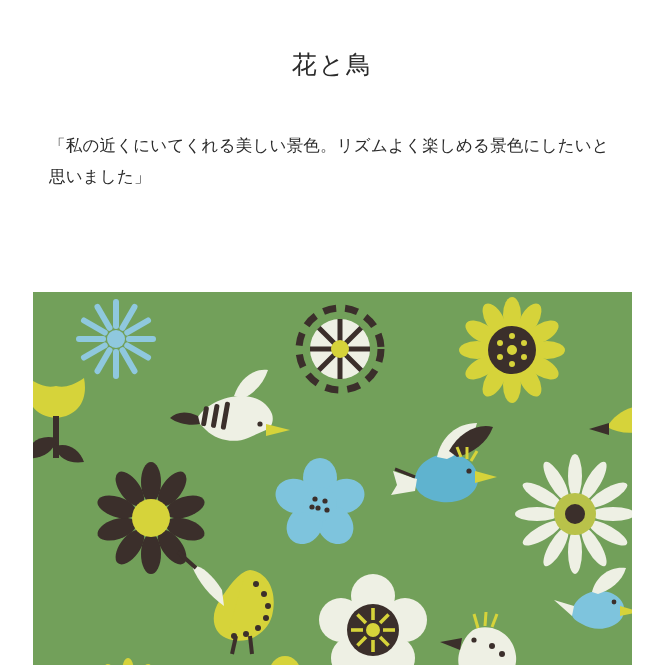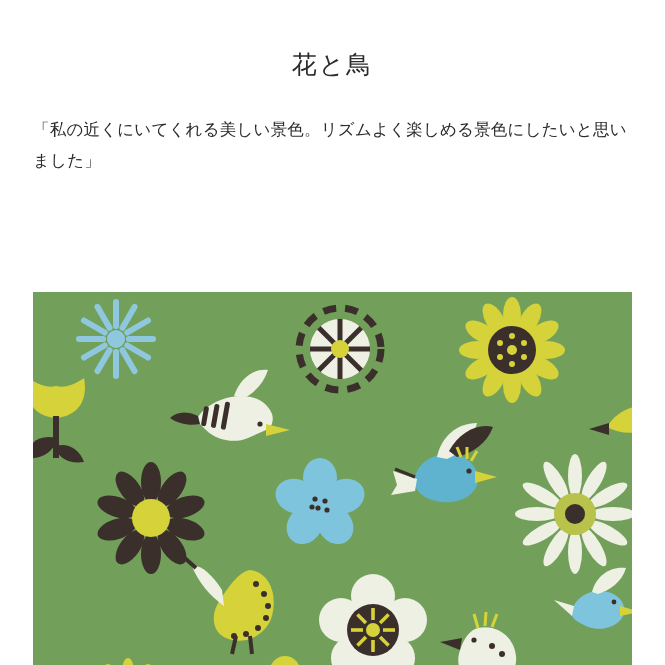--- a/index.html
+++ b/index.html
@@ -25,21 +25,21 @@
     text-align: center;
     font-size: 25px;
     font-weight: 400;
     letter-spacing: 2px;
     color: #2b2b2b;
     margin: 0;
     padding-top: 48px;
     font-family: "DejaVu Serif", "Liberation Serif", serif;
   }
   .body-copy {
-    margin: 0;
+    margin: 16px;
     padding: 34px 33px 0 33px;
     font-size: 16.5px;
     line-height: 1.85;
     color: #2b2b2b;
     letter-spacing: 0.2px;
     font-family: "DejaVu Serif", "Liberation Serif", serif;
   }
   .body-copy p {
     margin: 0;
   }

